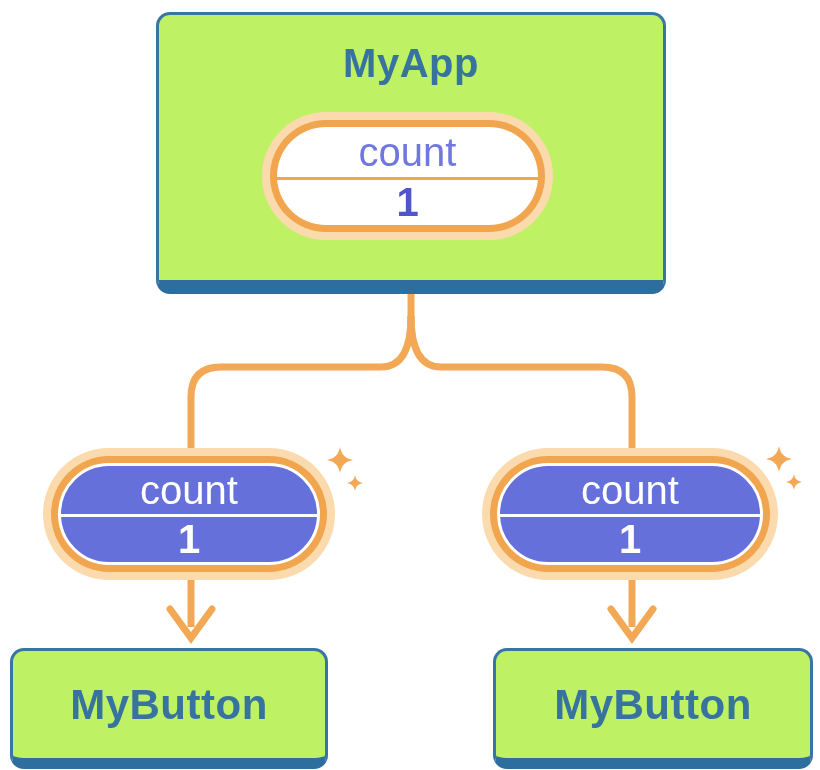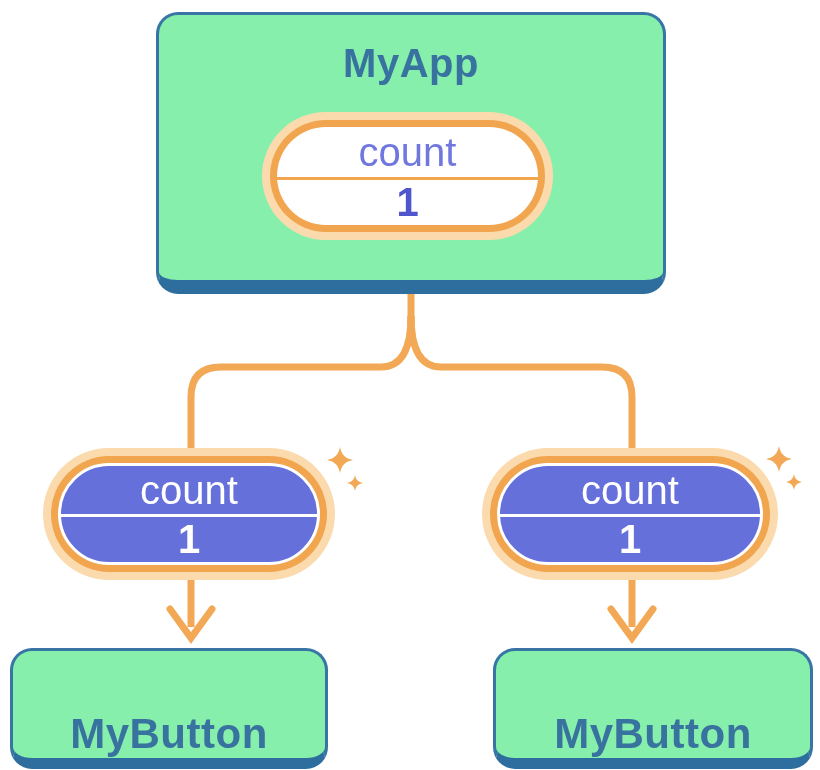--- a/index.html
+++ b/index.html
@@ -16,31 +16,31 @@
     fill: none;
     stroke: var(--connector-orange, #f2a855);
     stroke-width: 7;
     stroke-linecap: butt;
   }
   .wire.capped { stroke-linecap: round; stroke-linejoin: miter; }
   .spark { fill: var(--connector-orange, #f0a84c); }
 
   .card {
     position: absolute;
-    background: #86efac;
+    background: #bef264;
     border: 3px solid var(--card-border, #3875a5);
     border-bottom-width: 12px;
     border-bottom-color: var(--card-shadow, #2e6e9e);
-    border-radius: 22px;
+    border-radius: 14px;
     box-sizing: border-box;
   }
   .card.root { left: 156px; top: 12px; width: 510px; height: 282px; border-bottom-width: 14px; }
   .card.child {
     top: 648px; width: 320px; height: 121px; border-bottom-width: 11px;
-    display: flex; align-items: flex-end; justify-content: center;
+    display: flex; align-items: center; justify-content: center;
   }
   .card.child.left  { left: 10px; width: 318px; }
   .card.child.right { left: 493px; }
 
   .card-label {
     margin: 0;
     color: var(--heading-text, #38739f);
     font-weight: 700;
     letter-spacing: 0.5px;
     text-align: center;

